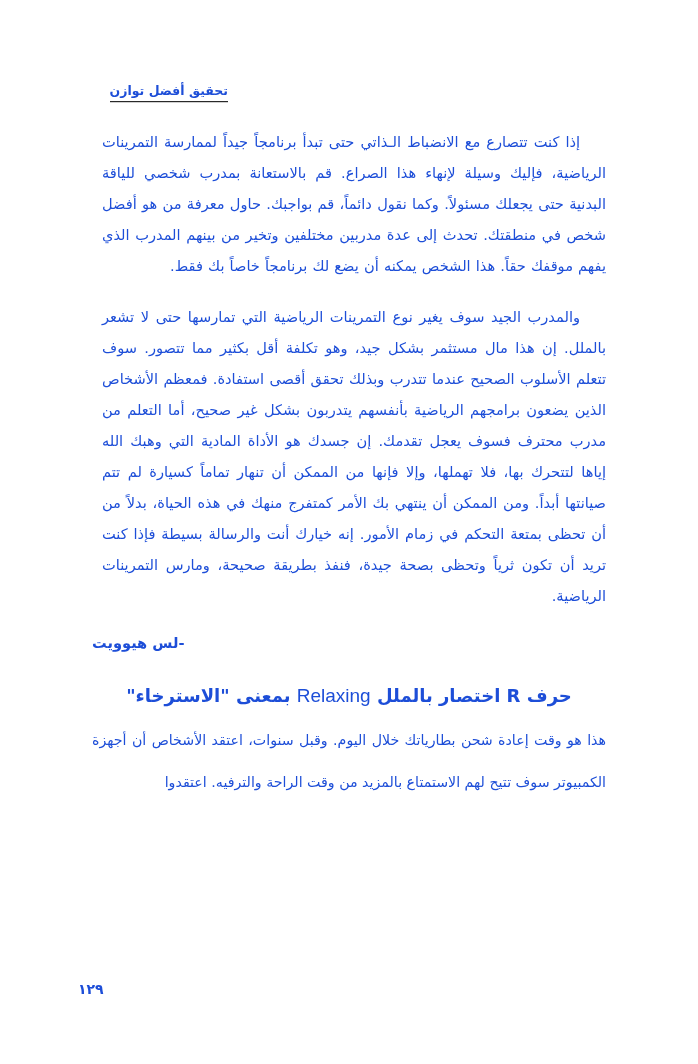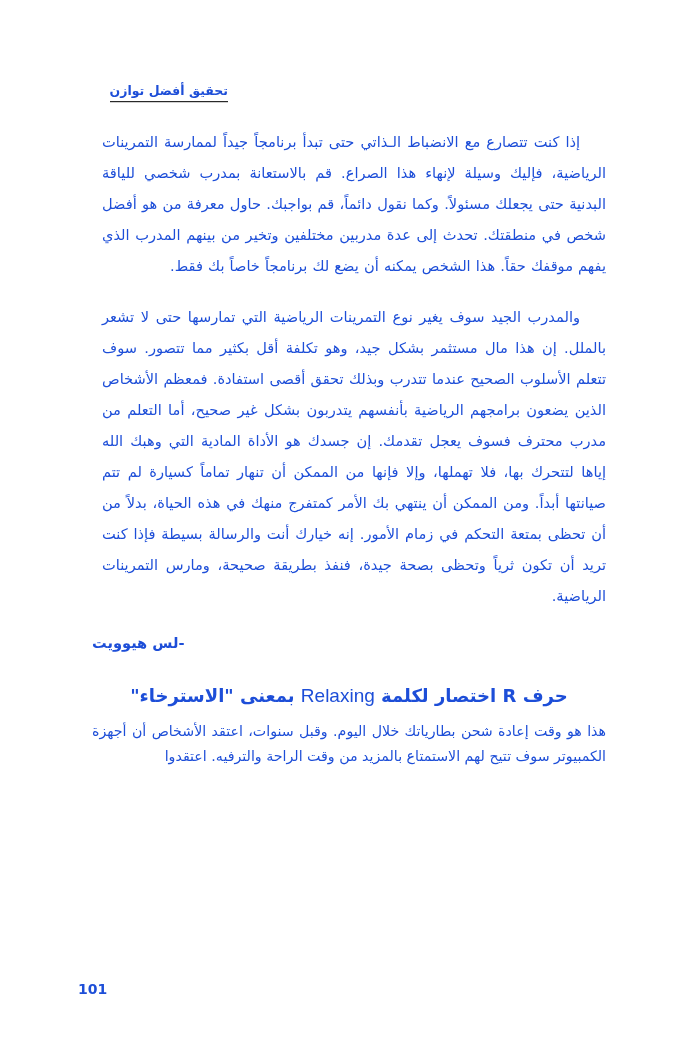--- a/index.html
+++ b/index.html
@@ -102,21 +102,21 @@
 
   h2.section-heading .latin {
     font-family: Liberation Sans, sans-serif;
     font-weight: normal;
     font-size: 19px;
   }
 
   p.closing-par {
     margin: 0;
     font-size: 14.2px;
-    line-height: 25px;
+    line-height: 42px;
     text-align: justify;
     text-align-last: right;
     direction: rtl;
     text-indent: 0;
   }
 
   
   .page-number {
     position: absolute;
     bottom: 68px;
@@ -140,24 +140,24 @@
 
     <p class="body-par">إذا كنت تتصارع مع الانضباط الـذاتي حتى تبدأ برنامجاً جيداً لممارسة التمرينات الرياضية، فإليك وسيلة لإنهاء هذا الصراع. قم بالاستعانة بمدرب شخصي للياقة البدنية حتى يجعلك مسئولاً. وكما نقول دائماً، قم بواجبك. حاول معرفة من هو أفضل شخص في منطقتك. تحدث إلى عدة مدربين مختلفين وتخير من بينهم المدرب الذي يفهم موقفك حقاً. هذا الشخص يمكنه أن يضع لك برنامجاً خاصاً بك فقط.</p>
 
     <p class="body-par">والمدرب الجيد سوف يغير نوع التمرينات الرياضية التي تمارسها حتى لا تشعر بالملل. إن هذا مال مستثمر بشكل جيد، وهو تكلفة أقل بكثير مما تتصور. سوف تتعلم الأسلوب الصحيح عندما تتدرب وبذلك تحقق أقصى استفادة. فمعظم الأشخاص الذين يضعون برامجهم الرياضية بأنفسهم يتدربون بشكل غير صحيح، أما التعلم من مدرب محترف فسوف يعجل تقدمك. إن جسدك هو الأداة المادية التي وهبك الله إياها لتتحرك بها، فلا تهملها، وإلا فإنها من الممكن أن تنهار تماماً كسيارة لم تتم صيانتها أبداً. ومن الممكن أن ينتهي بك الأمر كمتفرج منهك في هذه الحياة، بدلاً من أن تحظى بمتعة التحكم في زمام الأمور. إنه خيارك أنت والرسالة بسيطة فإذا كنت تريد أن تكون ثرياً وتحظى بصحة جيدة، فنفذ بطريقة صحيحة، ومارس التمرينات الرياضية.</p>
 
 
 
     <div class="attribution">-لس هيوويت</div>
 
     <h2 class="section-heading">
-      <span>حرف R اختصار لكلمة</span>
+      <span>حرف R اختصار بالملل</span>
       <span class="latin">Relaxing</span>
       <span>بمعنى "الاسترخاء"</span>
     </h2>
 
     <p class="closing-par">هذا هو وقت إعادة شحن بطارياتك خلال اليوم. وقبل سنوات، اعتقد الأشخاص أن أجهزة الكمبيوتر سوف تتيح لهم الاستمتاع بالمزيد من وقت الراحة والترفيه. اعتقدوا</p>
 
   </div>
 
-  <div class="page-number">101</div>
+  <div class="page-number">١٢٩</div>
 
 </div>
 
 </body></html>

